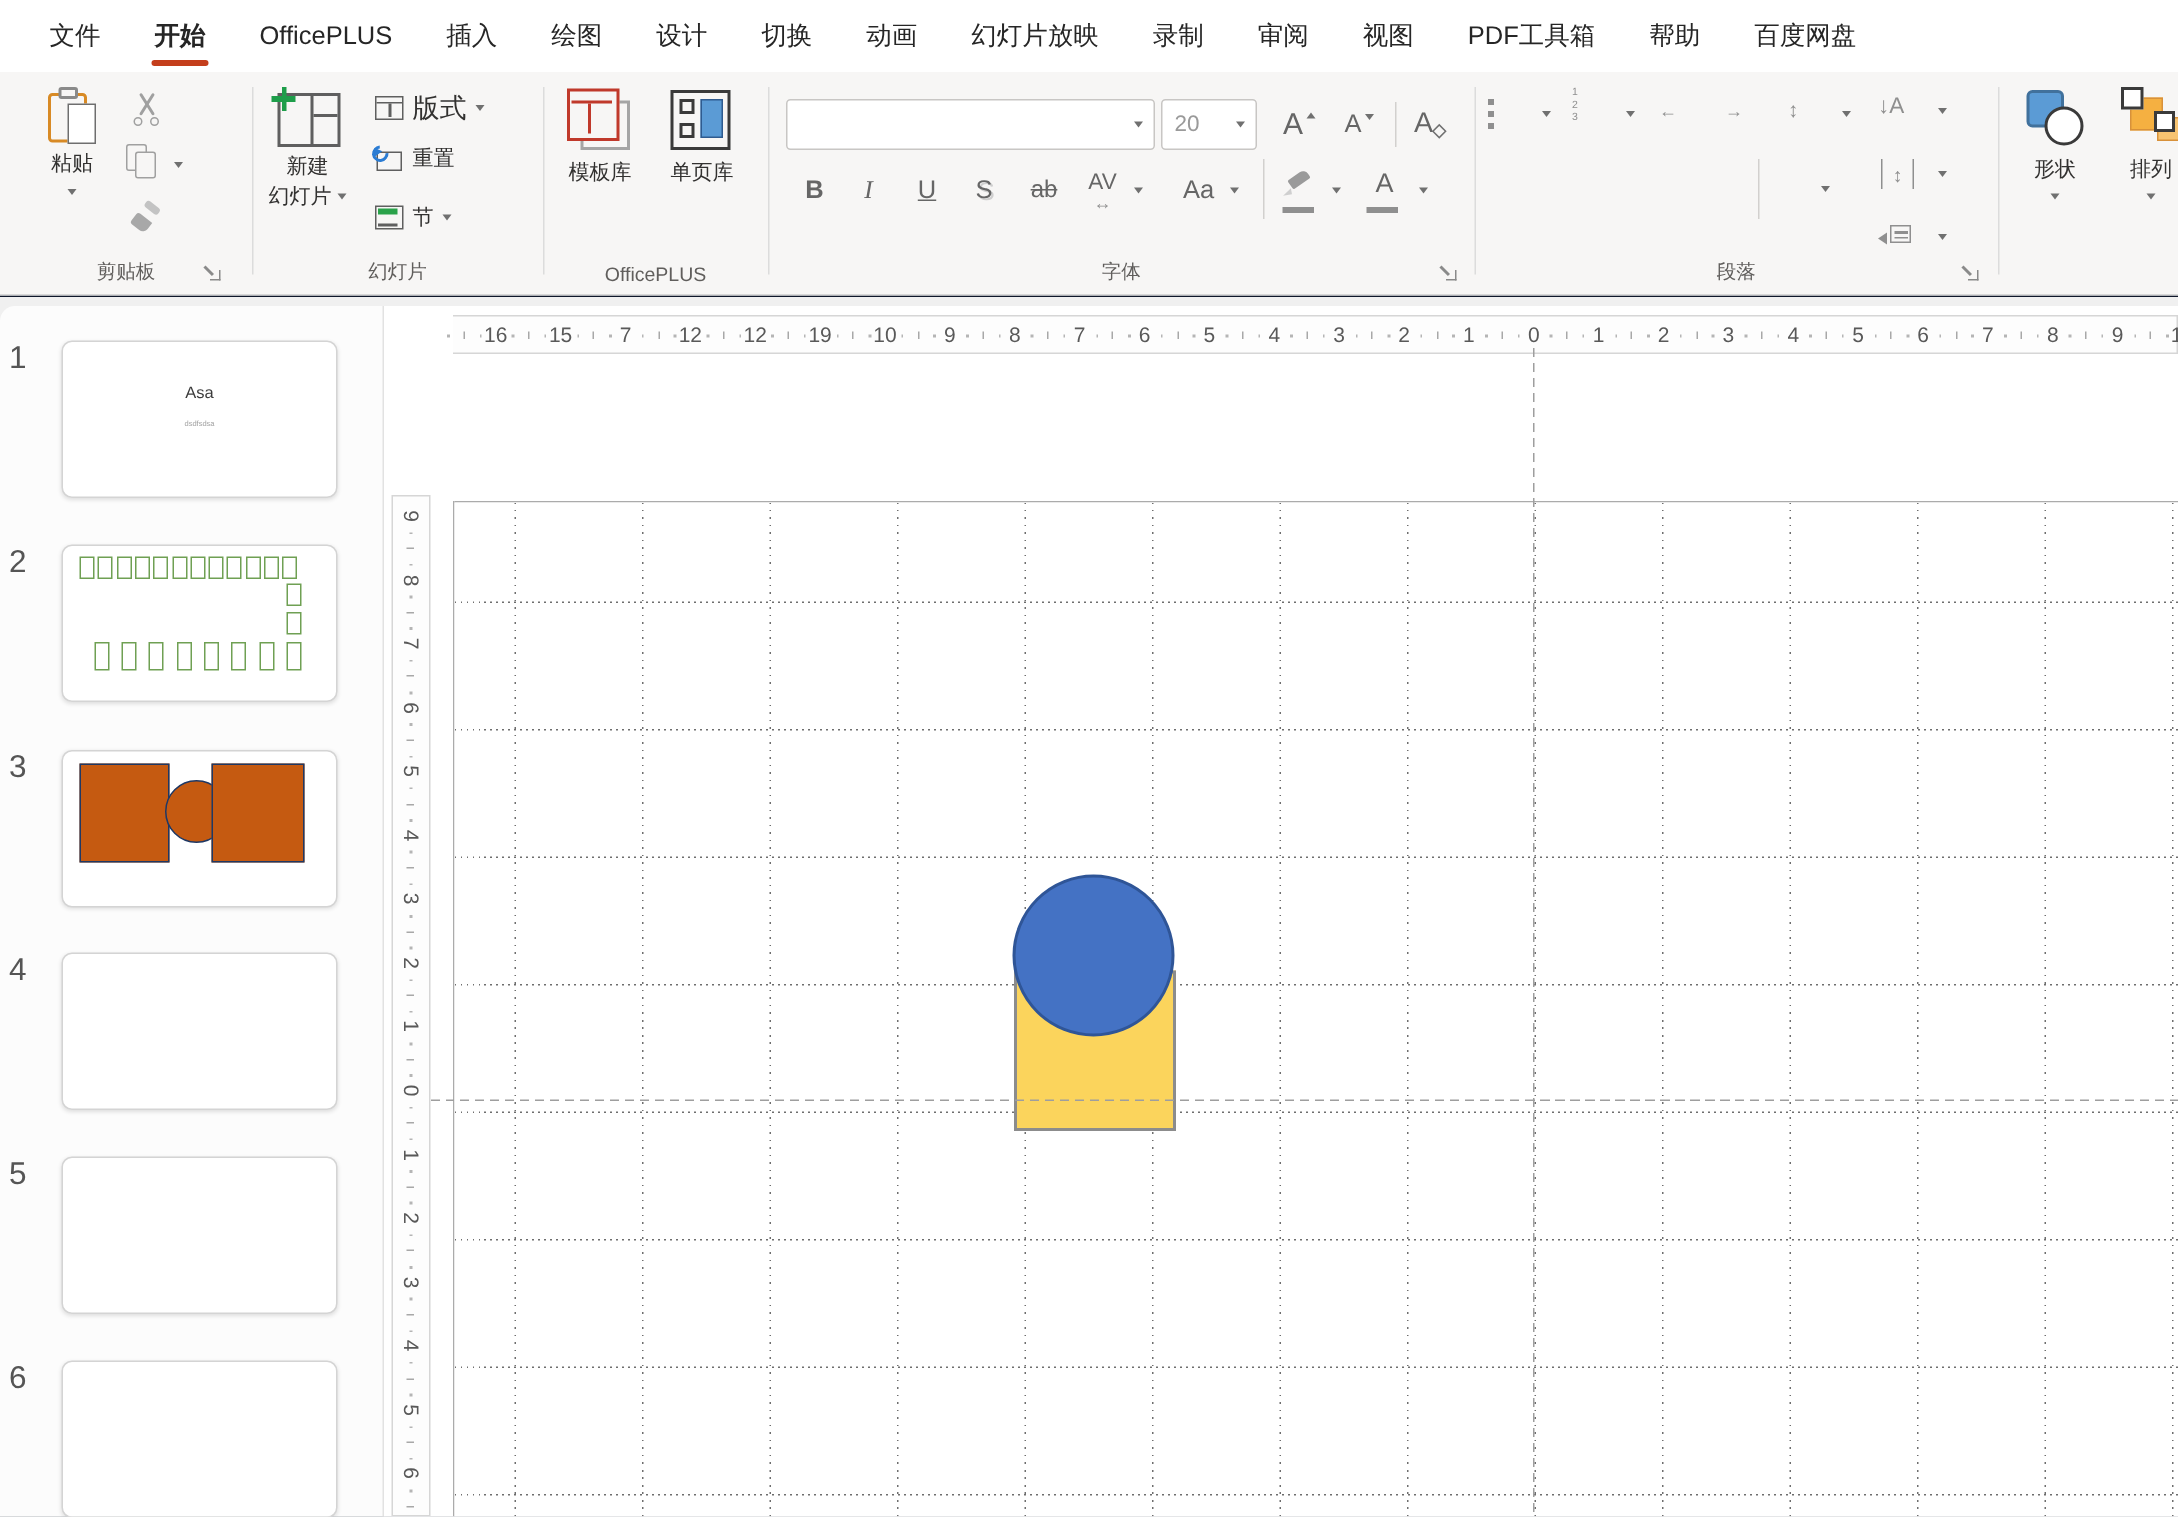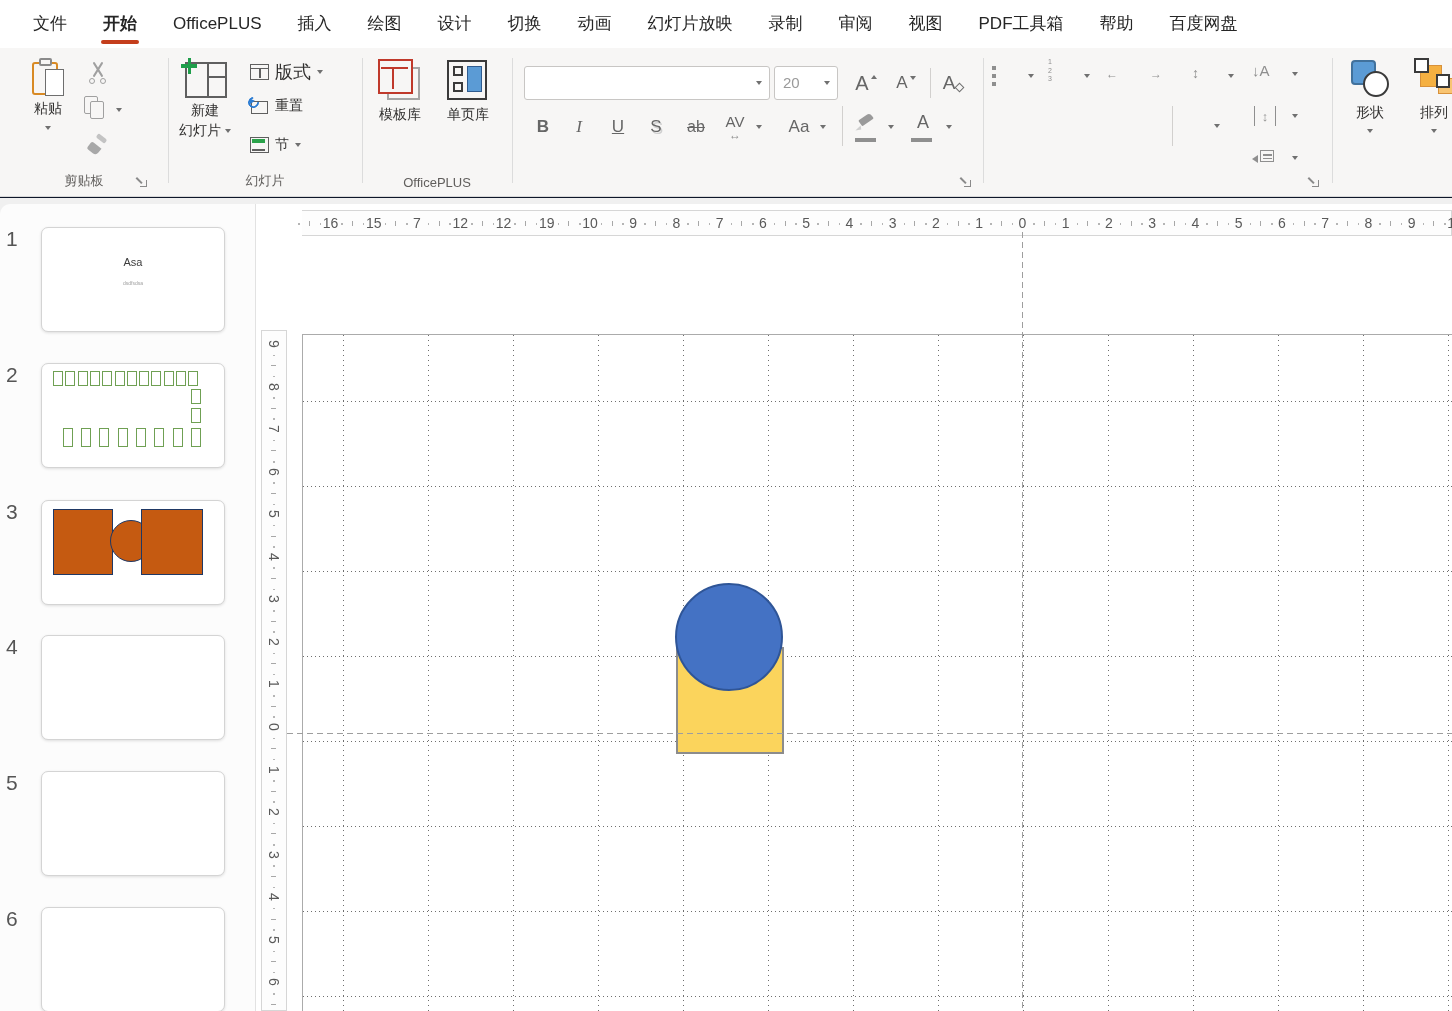--- a/index.html
+++ b/index.html
@@ -364,20 +364,21 @@
           <span class="tip"></span>
         </span>
       <span class="colorbar"></span>
     </div>
     <span class="chev abs" style="left:888px;top:77px"></span>
     <div class="fbtn" style="left:908px;top:60px;width:30px;height:36px;font-size:18px;padding-bottom:8px">
       <span>A</span>
       <span class="colorbar"></span>
     </div>
     <span class="chev abs" style="left:946px;top:77px"></span>
+    <div class="glabel" style="left:512px;width:471px">字体</div>
     <span class="launch" style="left:960px">
         <i></i>
         <b></b>
       </span>
 
     <div class="pic bullets" style="left:992px;top:16px;width:26px">
       <span class="dot" style="top:2px"></span><span class="dot" style="top:10px"></span><span class="dot" style="top:18px"></span>
       <i class="ln"></i><i class="ln"></i><i class="ln"></i>
     </div>
     <span class="chev abs" style="left:1028px;top:26px"></span>
@@ -434,20 +435,21 @@
     <span class="chev abs" style="left:1292px;top:66px"></span>
     <div class="rbtn" style="left:1252px;top:100px">
       <span class="ic-smart">
           <span class="fr"></span>
           <span class="l1"></span>
           <span class="l2"></span>
           <span class="ar"></span>
         </span>
     </div>
     <span class="chev abs" style="left:1292px;top:108px"></span>
+    <div class="glabel" style="left:983px;width:349px">段落</div>
     <span class="launch" style="left:1308px">
         <i></i>
         <b></b>
       </span>
 
     <div class="bigbtn" style="left:1342px;top:10px;width:56px">
       <span class="ic-shapes">
           <span class="sq"></span>
           <span class="ci"></span>
         </span>

